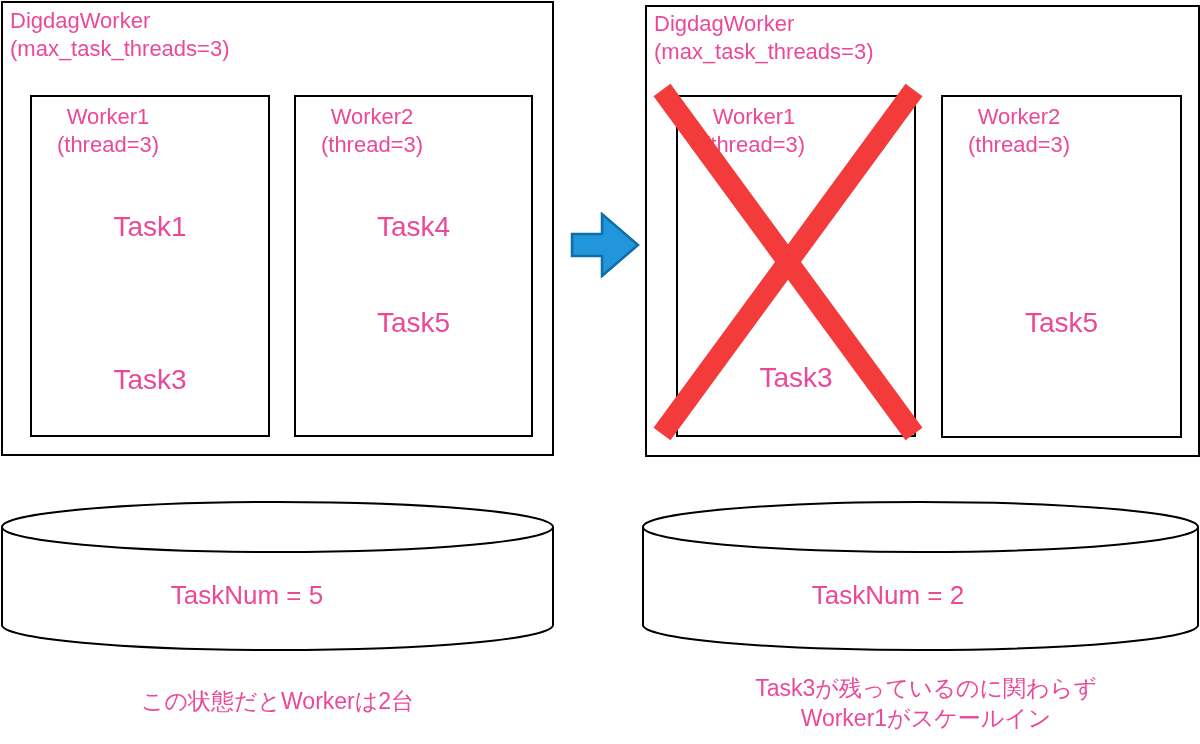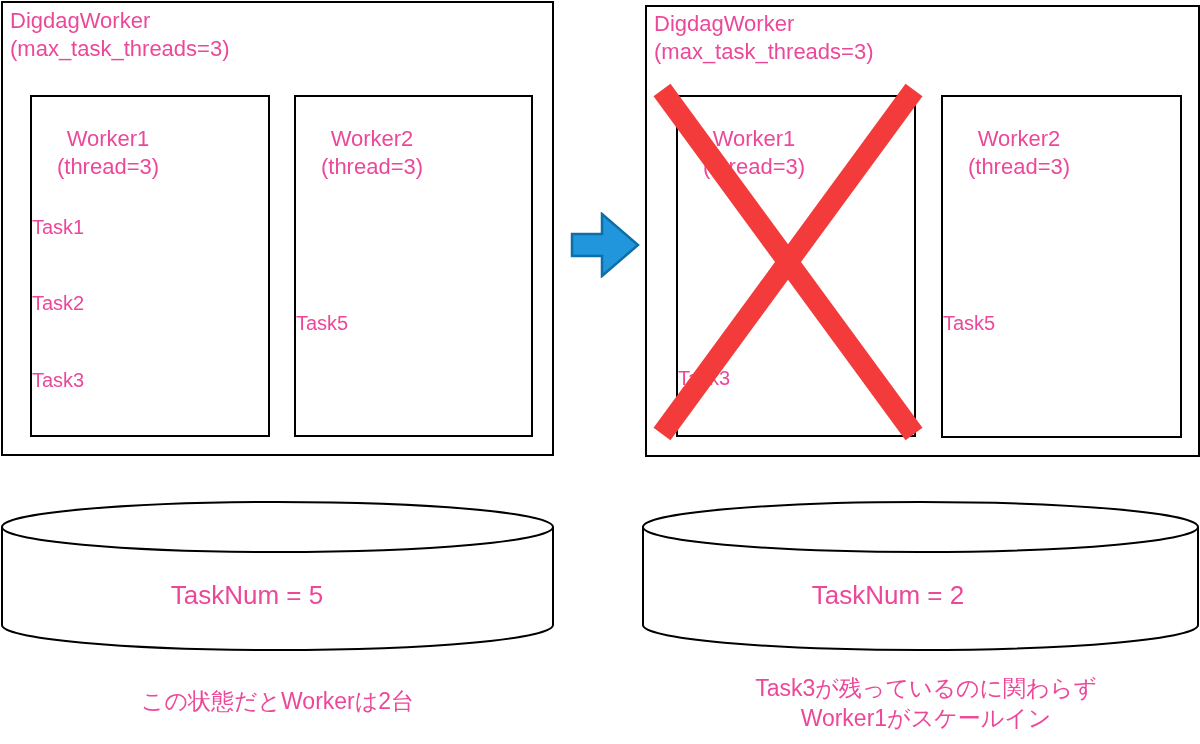--- a/index.html
+++ b/index.html
@@ -32,29 +32,29 @@
   }
   .worker-header {
     position: absolute;
     top: 6px;
     left: 0;
     width: 152px;
     text-align: center;
     font-size: 22px;
     line-height: 28px;
     white-space: nowrap;
-    margin-top: 22px;
   }
   .task {
     position: absolute;
     left: 0;
     width: 100%;
     height: 28px;
     line-height: 28px;
-    font-size: 20px;
+    text-align: center;
+    font-size: 28px;
   }
   .svg-abs { position: absolute; }
   .db-label {
     position: absolute;
     width: 490px;
     text-align: center;
     font-size: 26px;
     line-height: 28px;
   }
   .caption {
@@ -74,29 +74,29 @@
       <div>DigdagWorker</div>
       <div>(max_task_threads=3)</div>
     </div>
 
     <div class="worker-box" style="left:27px; top:92px; width:236px; height:338px;">
       <div class="worker-header">
         <div>Worker1</div>
         <div>(thread=3)</div>
       </div>
       <div class="task" style="top:116px;">Task1</div>
-      <div class="task" style="top:192px;">Task2</div>
       <div class="task" style="top:269px;">Task3</div>
     </div>
 
     <div class="worker-box" style="left:291px; top:92px; width:235px; height:338px;">
       <div class="worker-header">
         <div>Worker2</div>
         <div>(thread=3)</div>
       </div>
+      <div class="task" style="top:116px;">Task4</div>
       <div class="task" style="top:212px;">Task5</div>
     </div>
   </div>
 
   <svg class="svg-abs" style="left:570px; top:212px;" width="70" height="66" viewBox="0 0 70 66">
     <polygon points="2,22 32,22 32,2 68,33 32,64 32,44 2,44" stroke-width="2.5" stroke-linejoin="miter" fill="#2196dc" stroke="#0e6ea8"></polygon>
   </svg>
 
   <div class="outer-box" style="left:645px; top:5px; width:551px; height:448px;">
     <div class="outer-box-header" style="left:7px; top:3px;">

